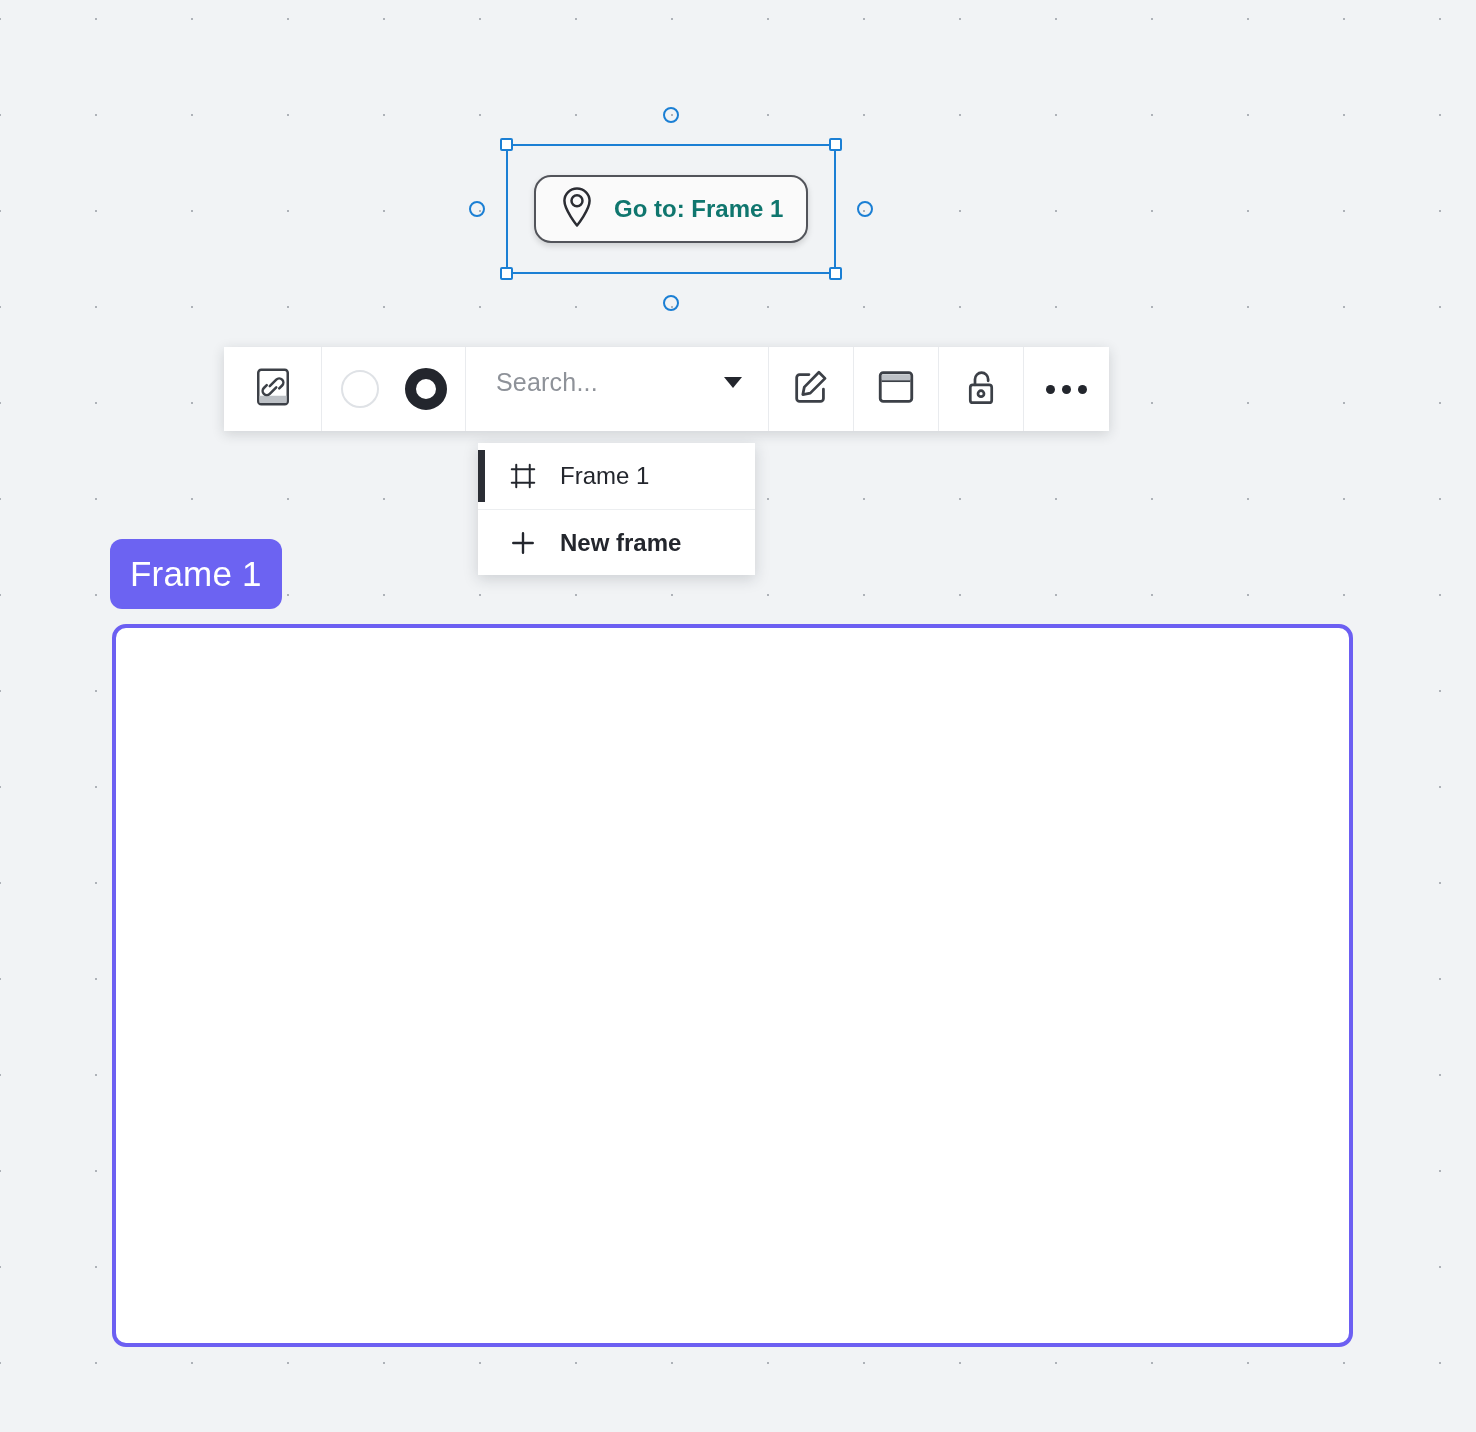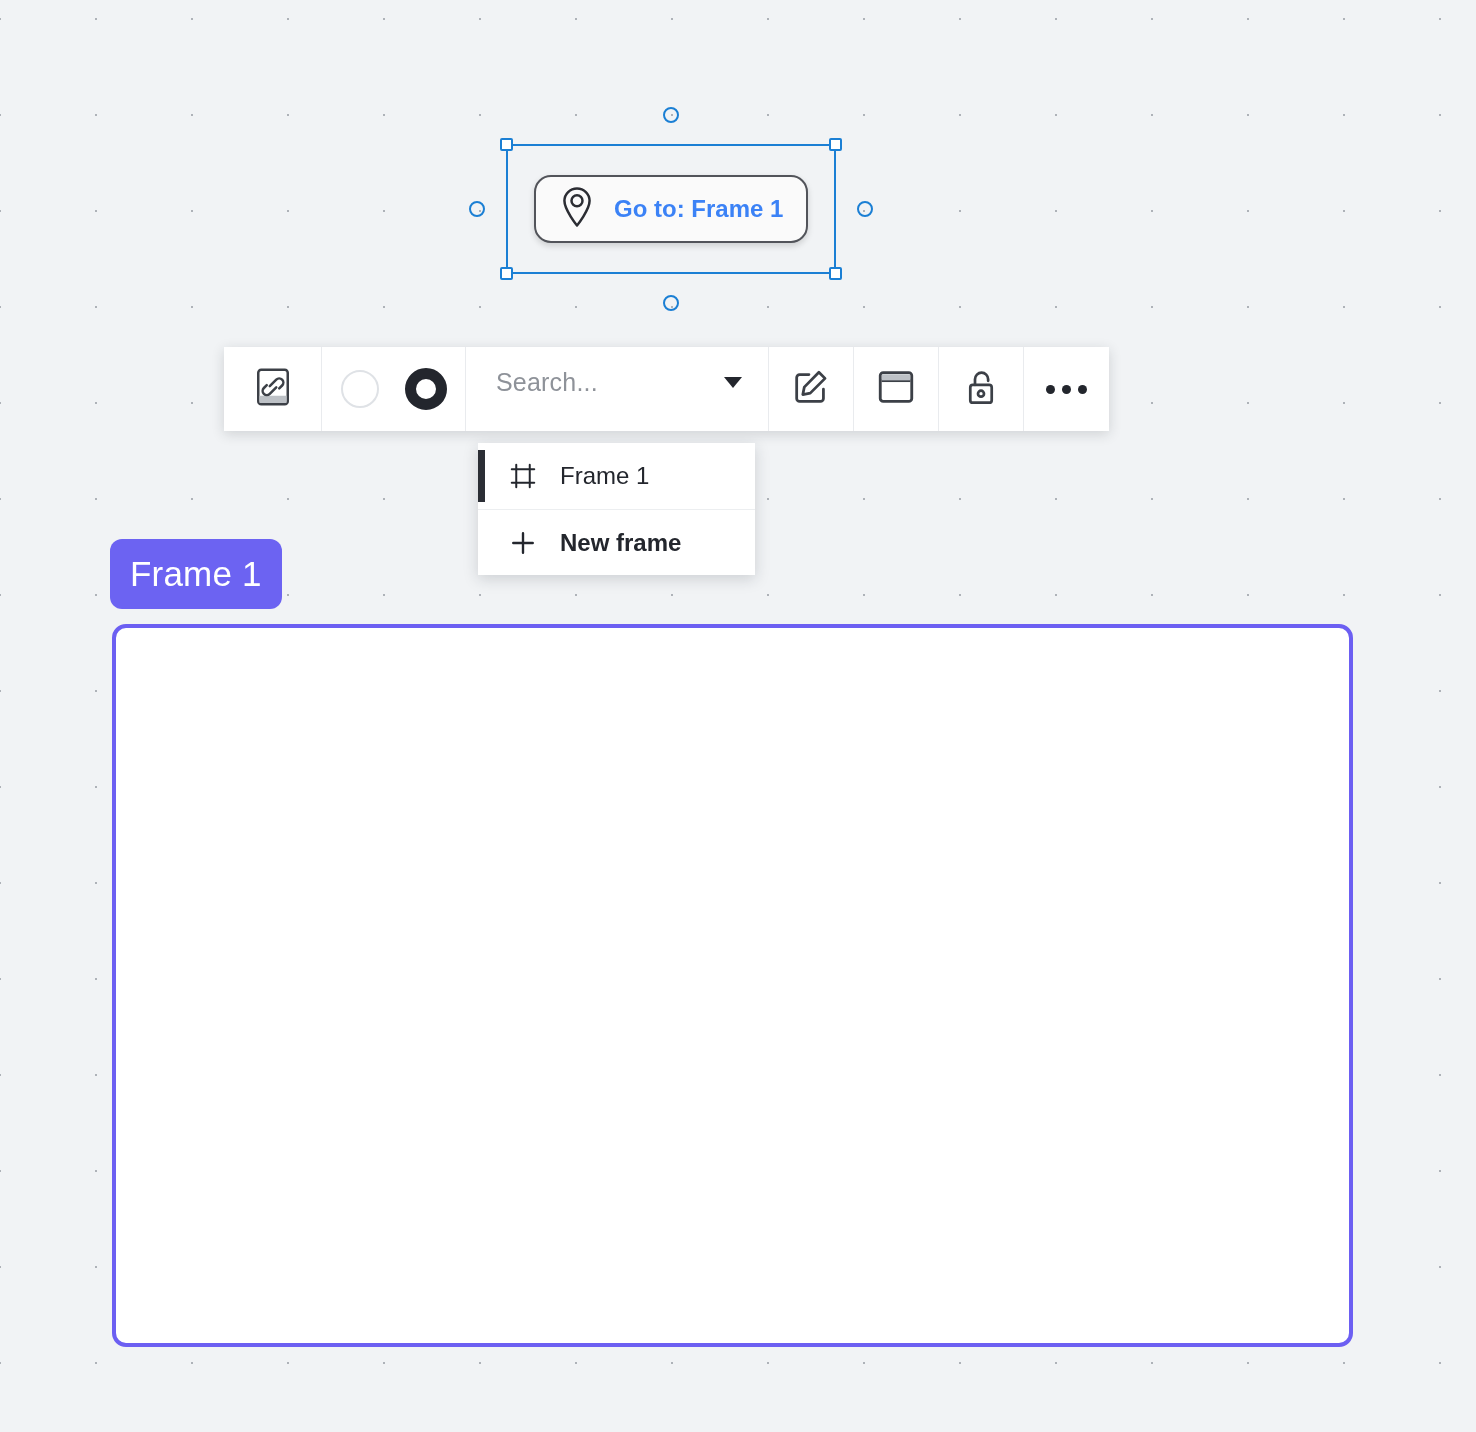--- a/index.html
+++ b/index.html
@@ -106,21 +106,21 @@
     gap: 18px;
     padding: 0 22px;
     background: #fafafa;
     border: 2px solid #52545a;
     border-radius: 17px;
     box-shadow: 0 3px 6px rgba(0,0,0,0.15);
   }
   #goto-button .goto-label {
     font-size: 24px;
     font-weight: bold;
-    color: #3b82f6;
+    color: #0f766e;
     white-space: nowrap;
   }
 
   
   #toolbar {
     position: absolute;
     left: 224px;
     top: 347px;
     height: 84px;
     display: flex;

